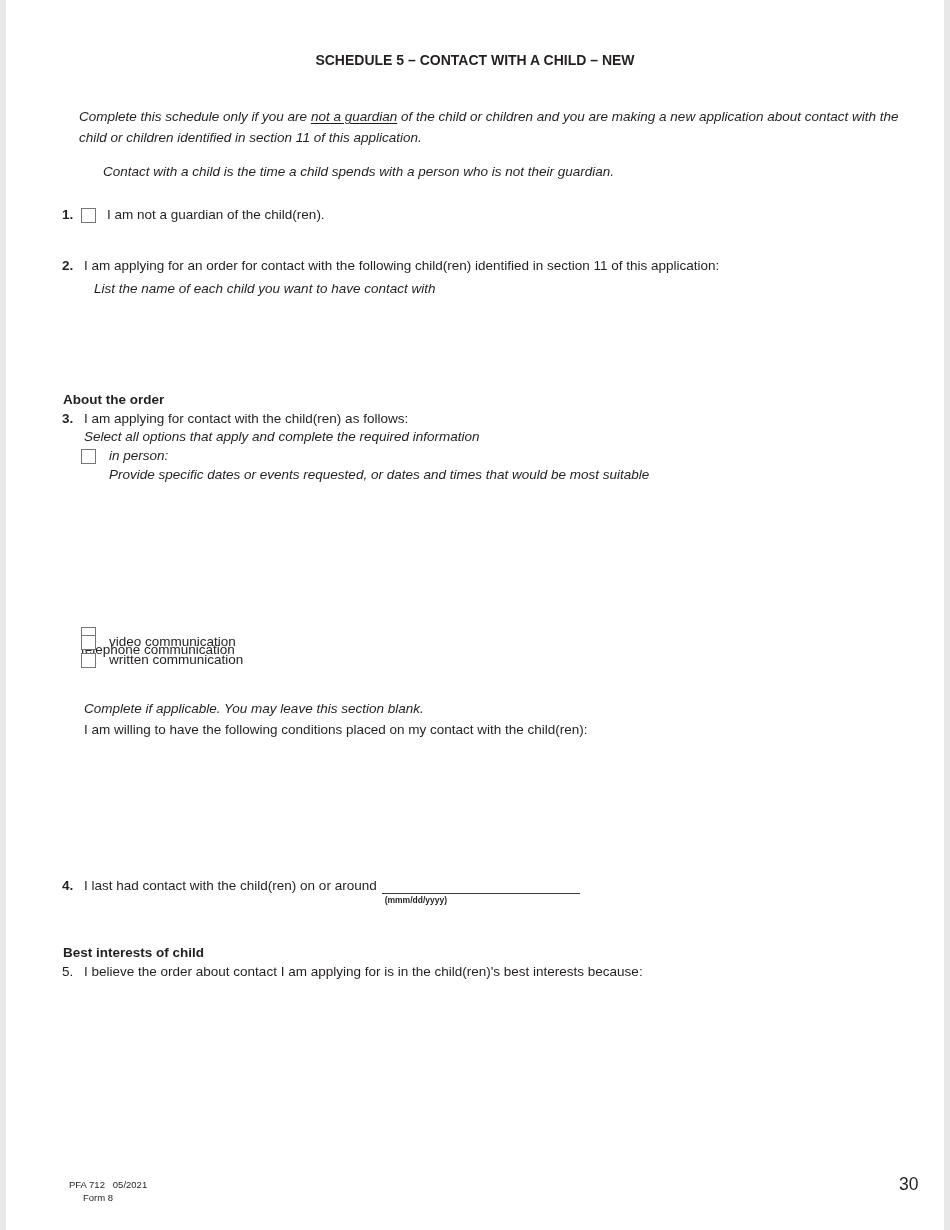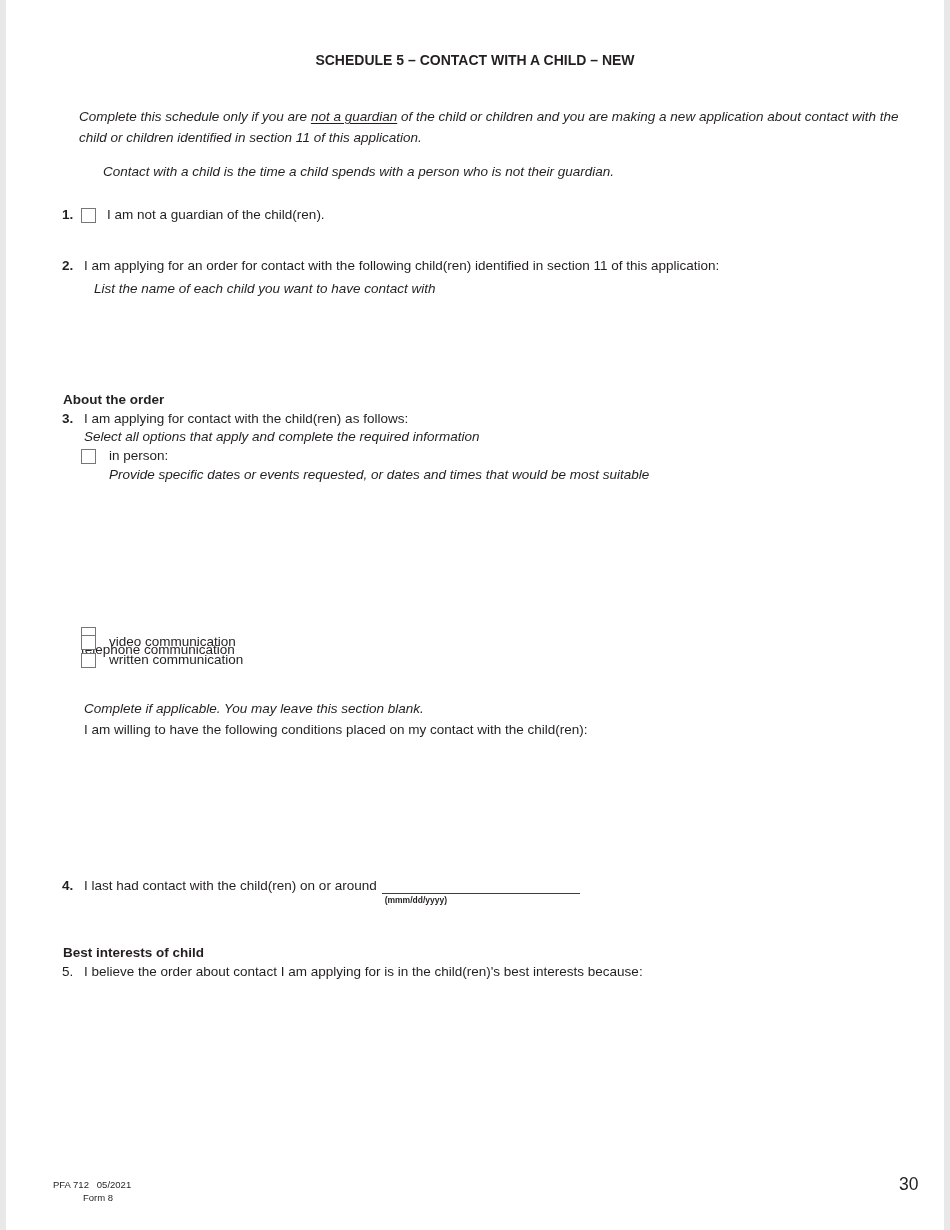--- a/index.html
+++ b/index.html
@@ -67,21 +67,21 @@
   <div class="abs write-area" style="top:305px; left:78px; width:740px; height:80px;"></div>
 
   <div class="abs b" style="top:392px; left:57px;">About the order</div>
 
   <div class="abs row" style="top:411px; left:56px; width:838px;">
     <span class="num-wide b">3.</span>
     <span>I am applying for contact with the child(ren) as follows:</span>
   </div>
   <div class="abs i" style="top:429px; left:78px;">Select all options that apply and complete the required information</div>
 
-  <div class="abs row" style="top:448px; left:75px; width:818px;">
+  <div class="abs row" style="top:448px; left:75px; width:818px;font-style:italic;">
     <span class="cb" style="margin-right:13px;"></span>
     <span>in person:</span>
   </div>
   <div class="abs i" style="top:467px; left:103px; width:790px;">Provide specific dates or events requested, or dates and times that would be most suitable</div>
   <div class="abs write-area" style="top:492px; left:103px; width:790px; height:115px;"></div>
 
   <div class="abs row" style="top:626px; left:75px; width:818px;flex-direction:column;">
     <span class="cb" style="margin-right:13px;"></span>
     <span>telephone communication</span>
   </div>
@@ -107,17 +107,17 @@
     </span>
   </div>
 
   <div class="abs b" style="top:945px; left:57px;">Best interests of child</div>
   <div class="abs row" style="top:964px; left:56px; width:838px;">
     <span class="num-wide">5.</span>
     <span>I believe the order about contact I am applying for is in the child(ren)'s best interests because:</span>
   </div>
   <div class="abs write-area" style="top:995px; left:78px; width:815px; height:160px;"></div>
 
-  <div class="abs footer-small" style="top:1179px; left:47px; white-space:pre;">PFA 712   05/2021</div>
+  <div class="abs footer-small" style="top:1179px; left:63px; white-space:pre;">PFA 712   05/2021</div>
   <div class="abs footer-small" style="top:1192px; left:77px;">Form 8</div>
   <div class="abs page-num" style="top:1174px; left:893px;">30</div>
 
 </div>
 
 </body></html>

